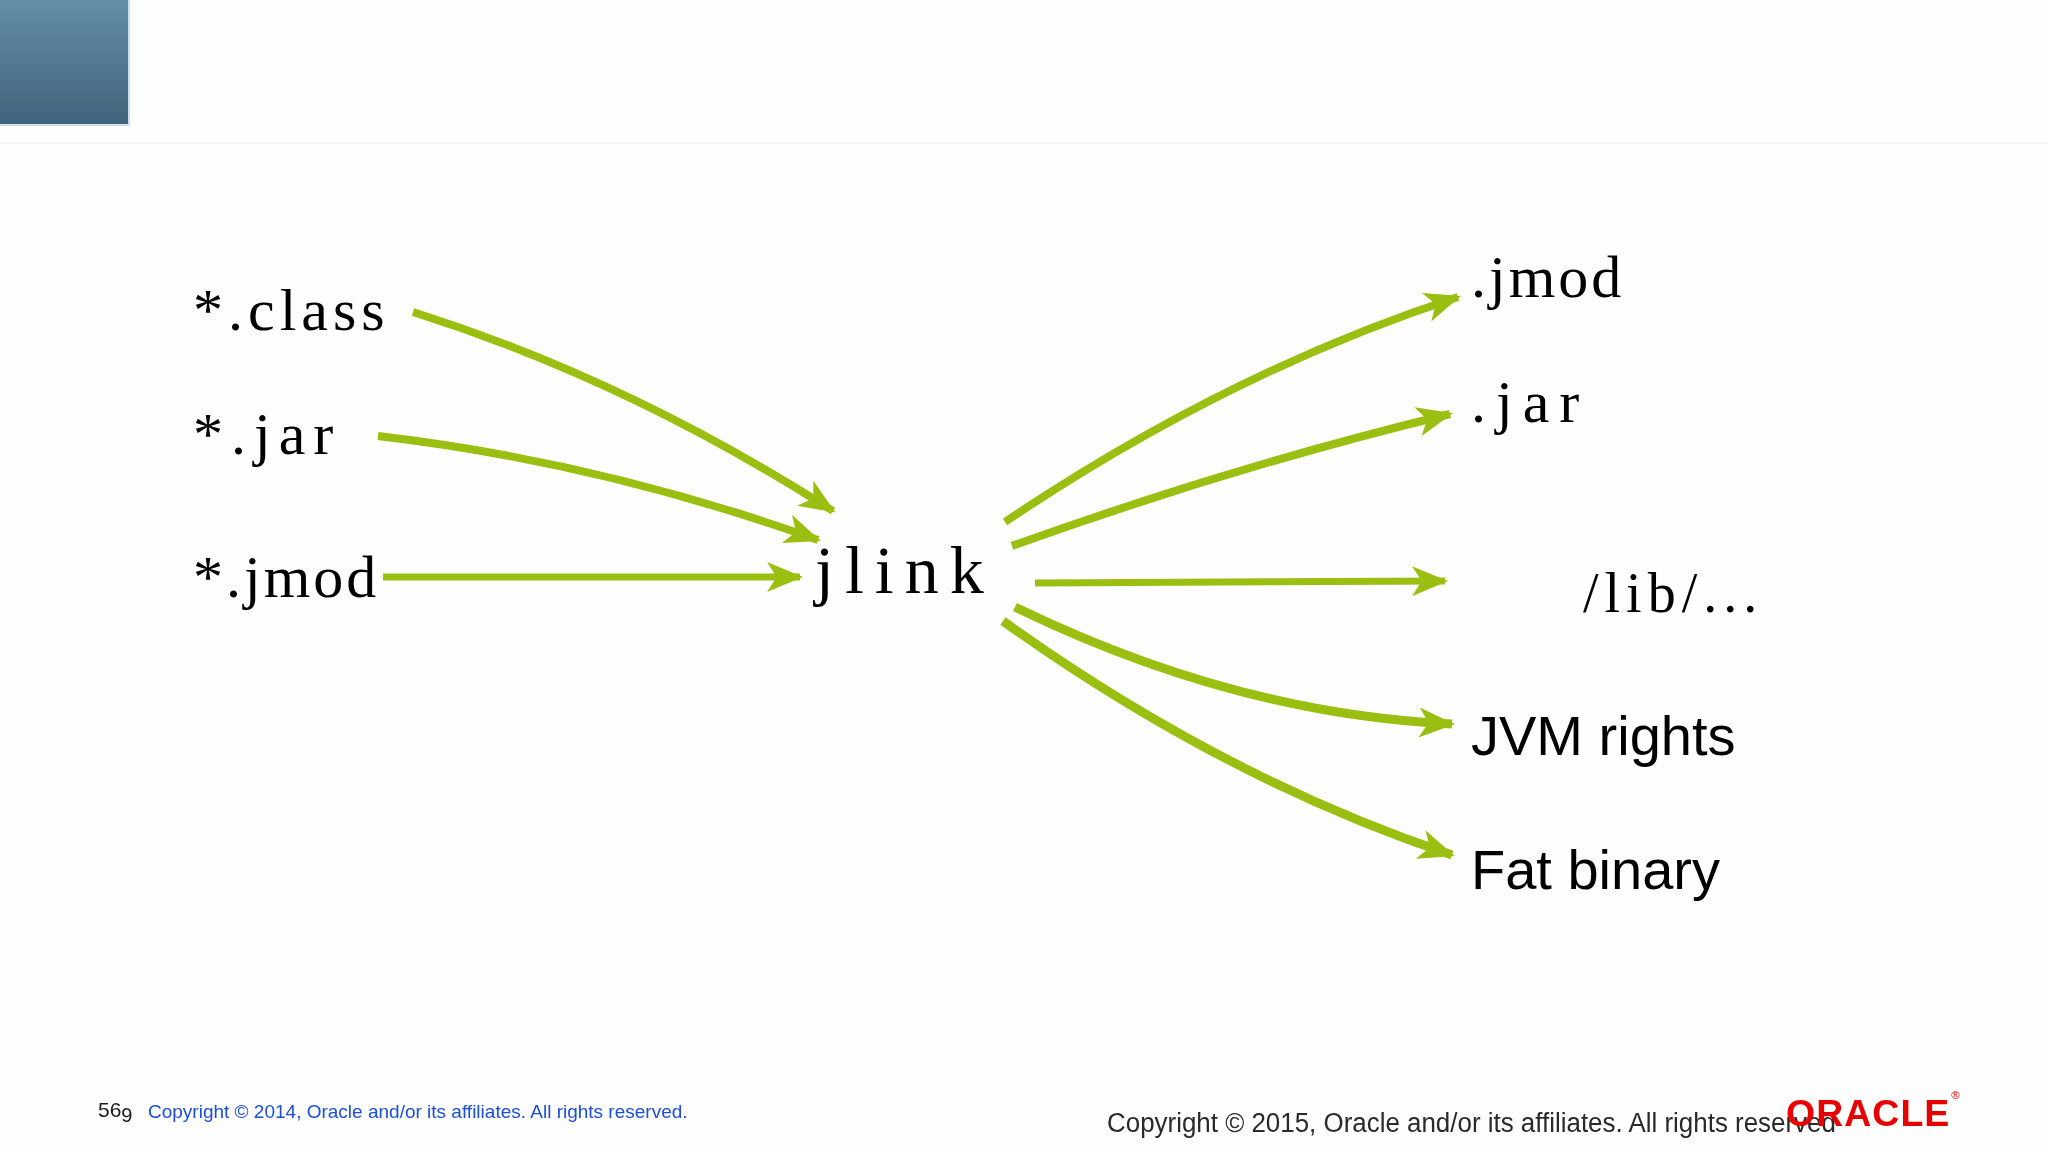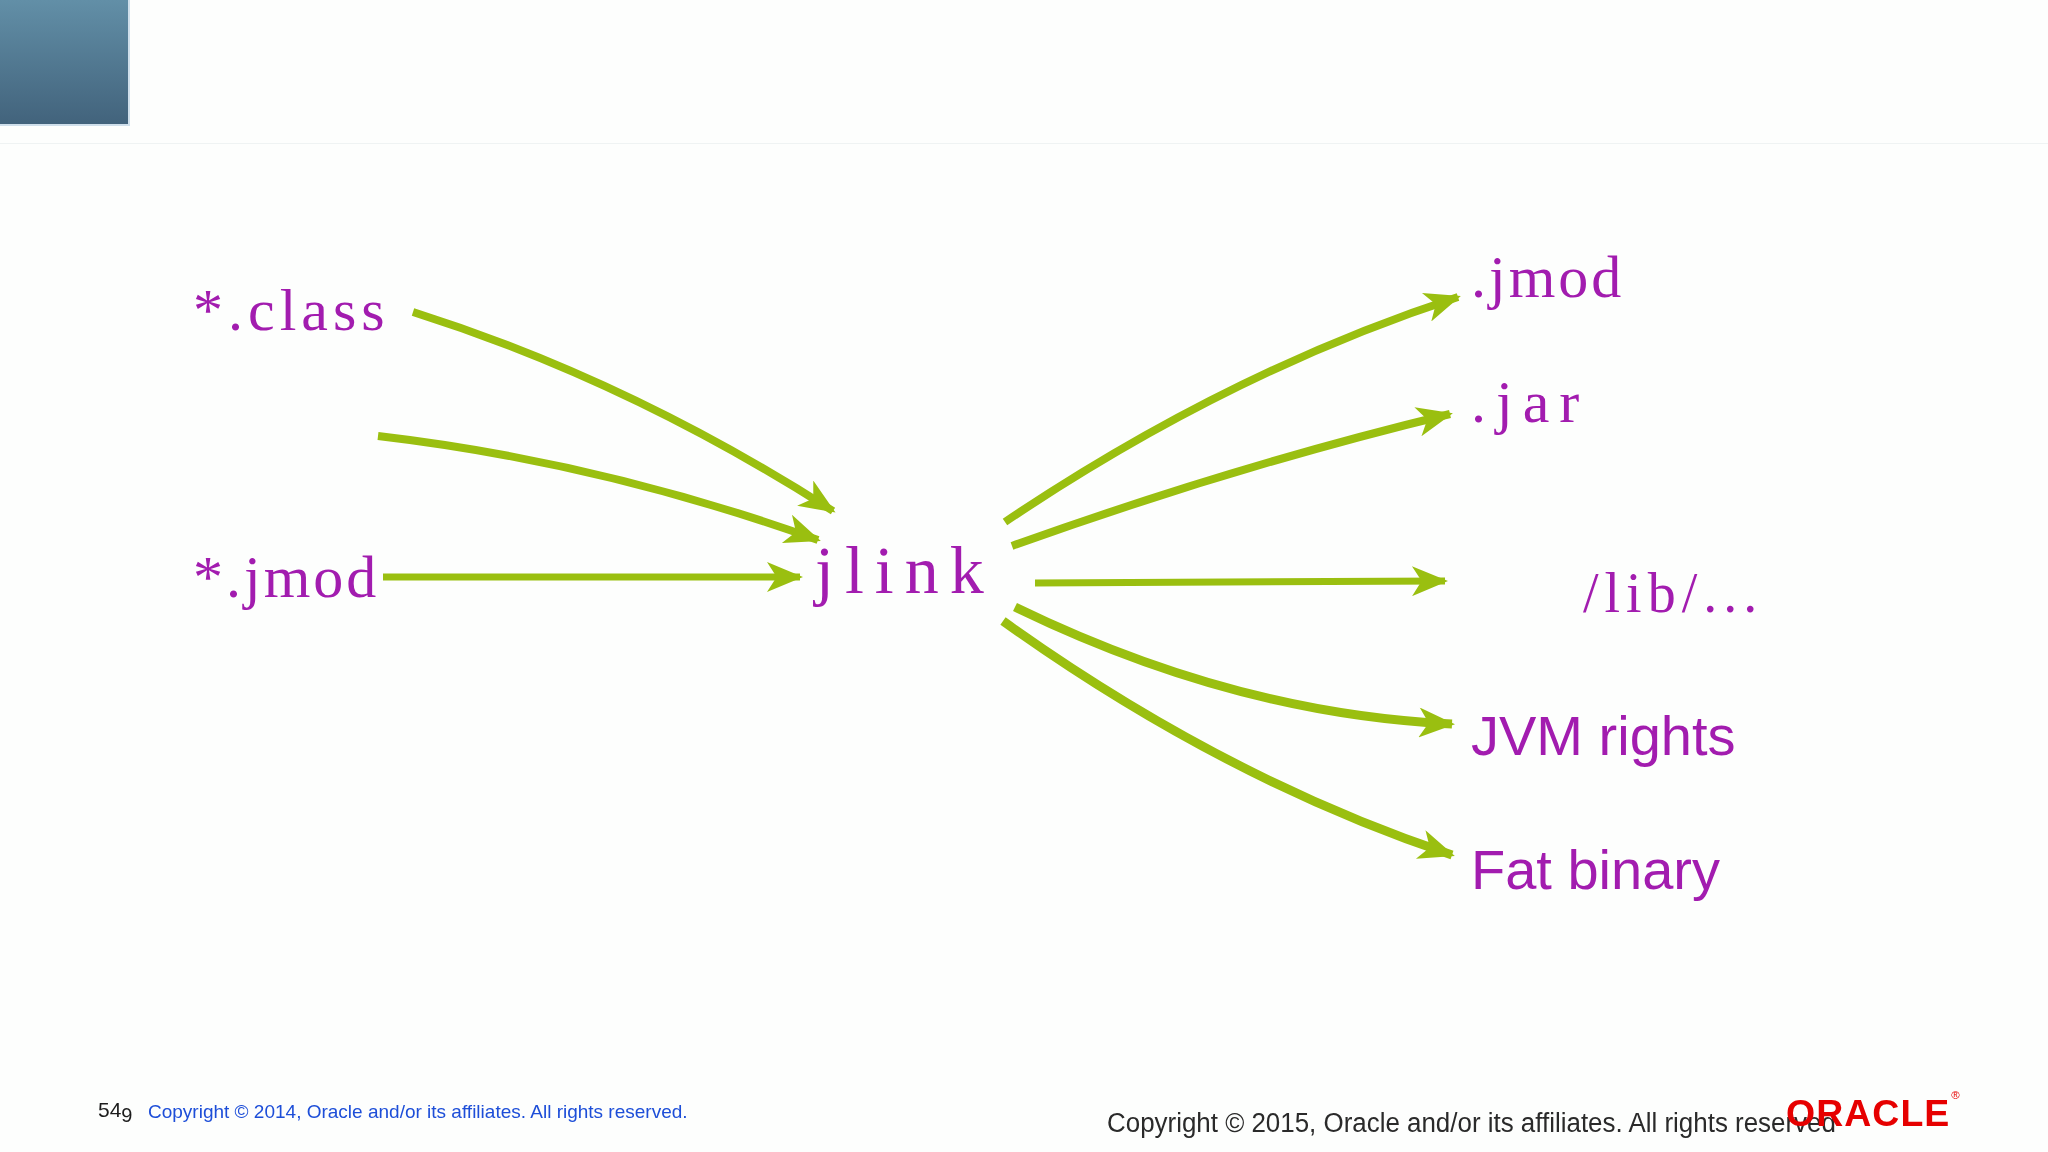--- a/index.html
+++ b/index.html
@@ -15,21 +15,21 @@
     background:linear-gradient(180deg, var(--corner-top,#628fa7) 0%, var(--corner-bottom,#42637c) 100%);
     border-right:2px solid #cfdfeb;
     border-bottom:2px solid #cfdfeb;
   }
   .header-line{
     position:absolute;left:0;top:143px;width:2048px;height:0;
     border-top:1px solid rgba(120,150,160,0.10);
   }
   .label{
     position:absolute;
-    color:#a21caf;
+    color:#000000;
     white-space:nowrap;
     line-height:1.15;
   }
   .serif{font-family:"Liberation Serif", serif;}
   .sans{font-family:"Liberation Sans", sans-serif;}
   .lbl-class{left:193px;top:276px;font-size:60px;letter-spacing:5px;}
   .lbl-jar-in{left:193px;top:400px;font-size:60px;letter-spacing:8px;}
   .lbl-jmod-in{left:193px;top:543px;font-size:60px;letter-spacing:3px;}
   .lbl-jlink{left:815px;top:531px;font-size:68px;letter-spacing:11px;}
   .lbl-jmod-out{left:1471px;top:243px;font-size:60px;letter-spacing:3px;}
@@ -89,30 +89,31 @@
     <path class="arrow w8" d="M378,436 Q600,462 818,540" marker-end="url(#ah)"></path>
     <path class="arrow w7" d="M383,577 L800,577" marker-end="url(#ah)"></path>
     <path class="arrow w8" d="M1005,522 Q1228,372 1458,297" marker-end="url(#ah)"></path>
     <path class="arrow w8" d="M1012,546 Q1235,466 1450,414" marker-end="url(#ah)"></path>
     <path class="arrow w7" d="M1035,583 L1445,581" marker-end="url(#ah)"></path>
     <path class="arrow w9" d="M1015,607 Q1235,714 1452,724" marker-end="url(#ah)"></path>
     <path class="arrow w9" d="M1003,621 Q1222,778 1452,855" marker-end="url(#ah)"></path>
   </svg>
 
   <div class="label serif lbl-class">*.class</div>
+  <div class="label serif lbl-jar-in">*.jar</div>
   <div class="label serif lbl-jmod-in">*.jmod</div>
 
   <div class="label serif lbl-jlink">jlink</div>
 
   <div class="label serif lbl-jmod-out">.jmod</div>
   <div class="label serif lbl-jar-out">.jar</div>
   <div class="label serif lbl-jre2">/lib/...</div>
   <div class="label sans lbl-jvm">JVM rights</div>
   <div class="label sans lbl-fat">Fat binary</div>
 
-  <div class="footer-num"><span>54</span><span class="overlap">9</span></div>
+  <div class="footer-num"><span>56</span><span class="overlap">9</span></div>
 
   <div class="copy-left">Copyright © 2014, Oracle and/or its affiliates. All rights reserved.</div>
   <div class="copy-right">Copyright © 2015, Oracle and/or its affiliates. All rights reserved</div>
 
   <div class="oracle-logo"><span>ORACLE</span><sup>®</sup></div>
 
 </div>
 
 </body></html>

